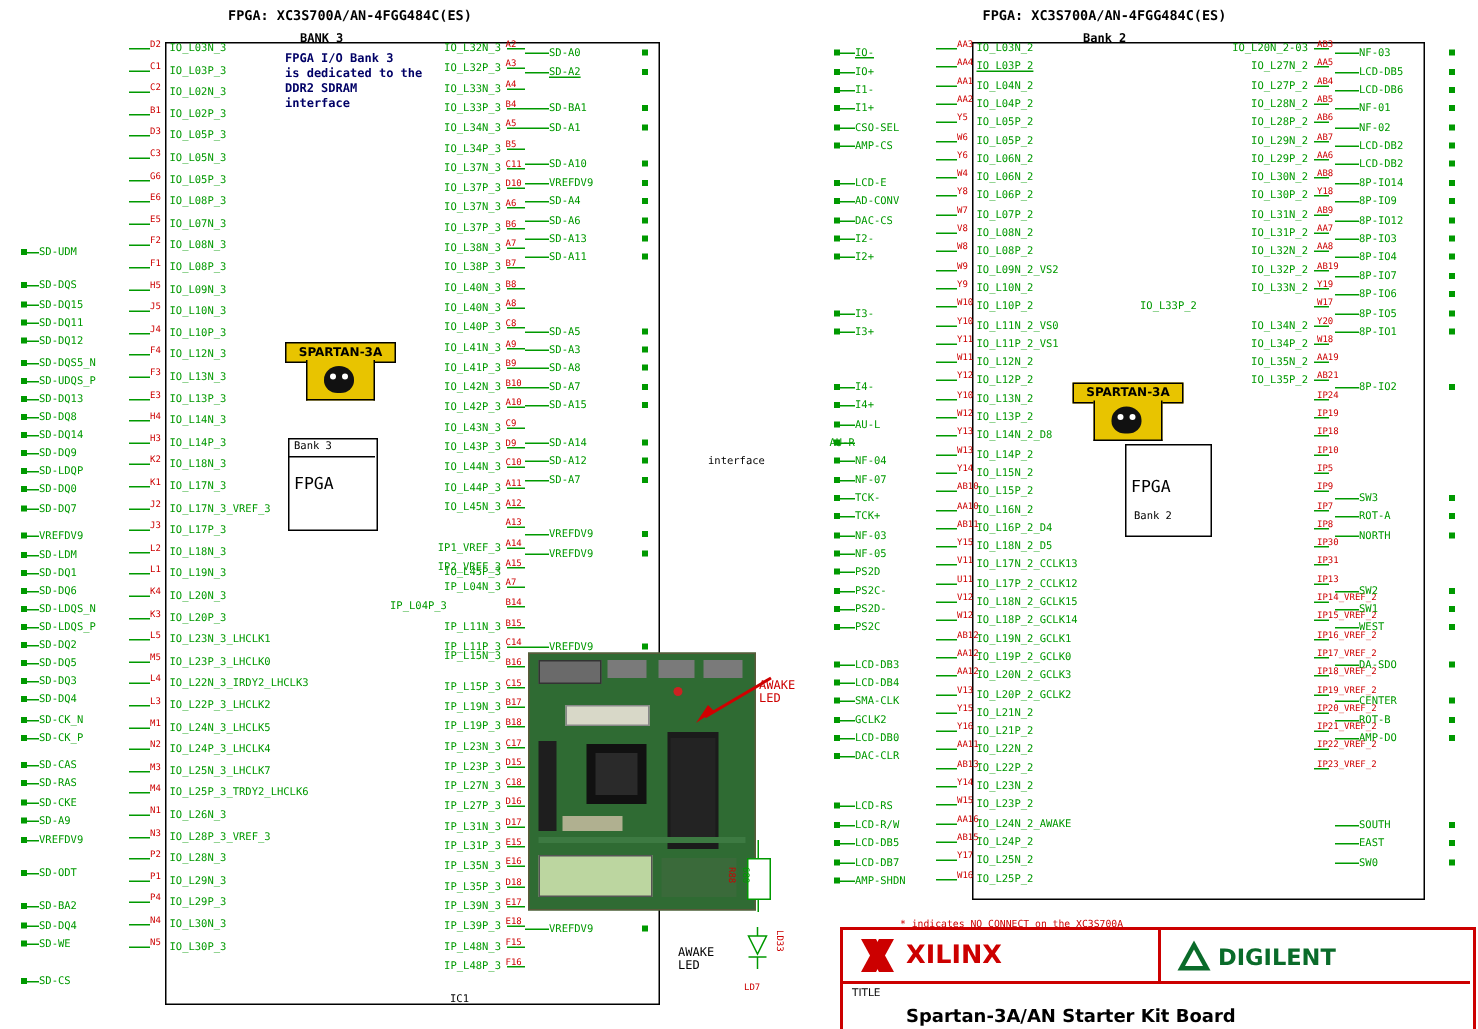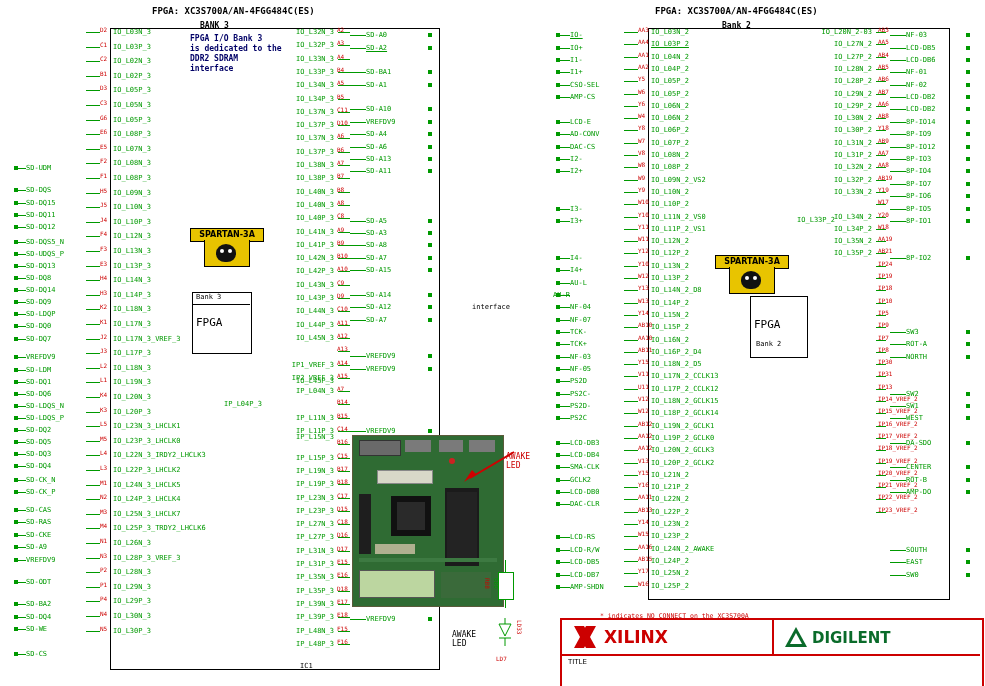--- a/index.html
+++ b/index.html
@@ -166,20 +166,21 @@
     </svg>
     <div class="abs xilinx" style="left:42px;top:7px;">XILINX</div>
 
     <svg style="position:absolute;left:222px;top:6px;width:24px;height:22px;">
       <polygon points="12,1 23,21 1,21" fill="#0a6b2a"></polygon>
       <polygon points="12,7 18,18 6,18" fill="#ffffff"></polygon>
     </svg>
     <div class="digilent" style="position:absolute;left:250px;top:9px;">DIGILENT</div>
 
     <div class="tbtitle" style="position:absolute;left:6px;top:38px;">TITLE</div>
+    <div class="tbmain" style="position:absolute;left:42px;top:50px;">Spartan-3A/AN Starter Kit Board</div>
   </div>
 
   <div id="dyn">
       <div class="abs pinnum" style="left: 100px; top: 26px;">D2</div>
       <div class="abs pinlbl" style="left: 113px; top: 28px;">IO_L03N_3</div>
       <div class="wire" style="left: 86px; top: 32px; width: 14px;"></div>
       <div class="abs pinnum" style="left: 100px; top: 40.6px;">C1</div>
       <div class="abs pinlbl" style="left: 113px; top: 42.6px;">IO_L03P_3</div>
       <div class="wire" style="left: 86px; top: 46.6px; width: 14px;"></div>
       <div class="abs pinnum" style="left: 100px; top: 55.2px;">C2</div>
@@ -487,21 +488,21 @@
       <div class="wire" style="left: 338px; top: 351.2px; width: 12px;"></div>
       <div class="abs pinlbl" style="left: 224px; top: 360.5px;;text-align:right;width:110px;">IP1_VREF_3</div>
       <div class="abs pinnum" style="left: 337px; top: 358.5px;">A14</div>
       <div class="wire" style="left: 338px; top: 364.5px; width: 12px;"></div>
       <div class="abs pinlbl" style="left: 224px; top: 373.8px;;text-align:right;width:110px;">IP2_VREF_3</div>
       <div class="abs pinnum" style="left: 337px; top: 371.8px;">A15</div>
       <div class="wire" style="left: 338px; top: 377.8px; width: 12px;"></div>
       <div class="abs pinlbl" style="left: 224px; top: 387.1px;;text-align:right;width:110px;">IP_L04N_3</div>
       <div class="abs pinnum" style="left: 337px; top: 385.1px;">A7</div>
       <div class="wire" style="left: 338px; top: 391.1px; width: 12px;"></div>
-      <div class="abs pinlbl" style="left: 224px; top: 400.4px;;text-align:left;width:110px;">IP_L04P_3</div>
+      <div class="abs pinlbl" style="left: 224px; top: 400.4px;;text-align:center;width:110px;">IP_L04P_3</div>
       <div class="abs pinnum" style="left: 337px; top: 398.4px;">B14</div>
       <div class="wire" style="left: 338px; top: 404.4px; width: 12px;"></div>
       <div class="abs pinlbl" style="left: 224px; top: 413.7px;;text-align:right;width:110px;">IP_L11N_3</div>
       <div class="abs pinnum" style="left: 337px; top: 411.7px;">B15</div>
       <div class="wire" style="left: 338px; top: 417.7px; width: 12px;"></div>
       <div class="abs pinlbl" style="left: 224px; top: 427px;;text-align:right;width:110px;">IP_L11P_3</div>
       <div class="abs pinnum" style="left: 337px; top: 425px;">C14</div>
       <div class="wire" style="left: 338px; top: 431px; width: 12px;"></div>
       <div class="abs pinlbl" style="left: 224px; top: 433px;;text-align:right;width:110px;">IP_L15N_3</div>
       <div class="abs pinnum" style="left: 337px; top: 438.3px;">B16</div>
@@ -904,21 +905,21 @@
       <div class="wire" style="left: 876px; top: 155px; width: 10px;"></div>
       <div class="abs pinlbl" style="left: 760px; top: 163.3px;;text-align:right;width:112px;">IO_L32N_2</div>
       <div class="abs pinnum" style="left: 878px; top: 161.3px;">AA8</div>
       <div class="wire" style="left: 876px; top: 167.3px; width: 10px;"></div>
       <div class="abs pinlbl" style="left: 760px; top: 175.6px;;text-align:right;width:112px;">IO_L32P_2</div>
       <div class="abs pinnum" style="left: 878px; top: 173.6px;">AB19</div>
       <div class="wire" style="left: 876px; top: 179.6px; width: 10px;"></div>
       <div class="abs pinlbl" style="left: 760px; top: 187.9px;;text-align:right;width:112px;">IO_L33N_2</div>
       <div class="abs pinnum" style="left: 878px; top: 185.9px;">Y19</div>
       <div class="wire" style="left: 876px; top: 191.9px; width: 10px;"></div>
-      <div class="abs pinlbl" style="left: 760px; top: 200.2px;;text-align:center;width:112px;margin-top:16px;">IO_L33P_2</div>
+      <div class="abs pinlbl" style="left: 760px; top: 200.2px;;text-align:left;width:112px;">IO_L33P_2</div>
       <div class="abs pinnum" style="left: 878px; top: 198.2px;">W17</div>
       <div class="wire" style="left: 876px; top: 204.2px; width: 10px;"></div>
       <div class="abs pinlbl" style="left: 760px; top: 212.5px;;text-align:right;width:112px;">IO_L34N_2</div>
       <div class="abs pinnum" style="left: 878px; top: 210.5px;">Y20</div>
       <div class="wire" style="left: 876px; top: 216.5px; width: 10px;"></div>
       <div class="abs pinlbl" style="left: 760px; top: 224.8px;;text-align:right;width:112px;">IO_L34P_2</div>
       <div class="abs pinnum" style="left: 878px; top: 222.8px;">W18</div>
       <div class="wire" style="left: 876px; top: 228.8px; width: 10px;"></div>
       <div class="abs pinlbl" style="left: 760px; top: 237.1px;;text-align:right;width:112px;">IO_L35N_2</div>
       <div class="abs pinnum" style="left: 878px; top: 235.1px;">AA19</div>

